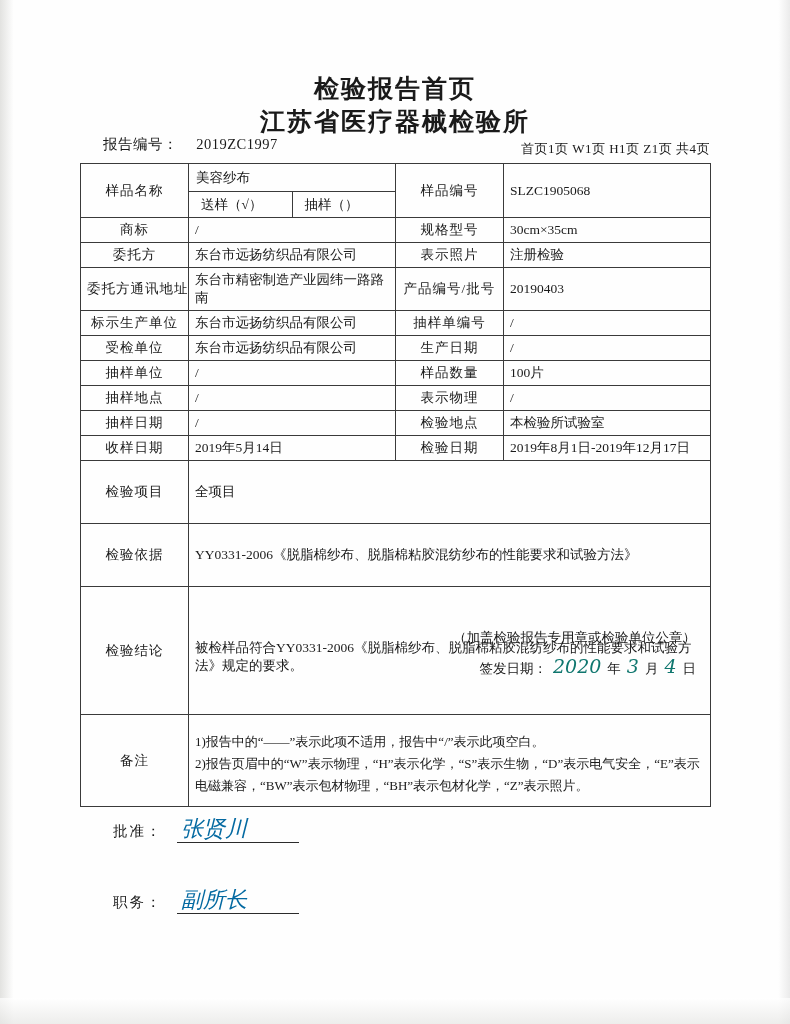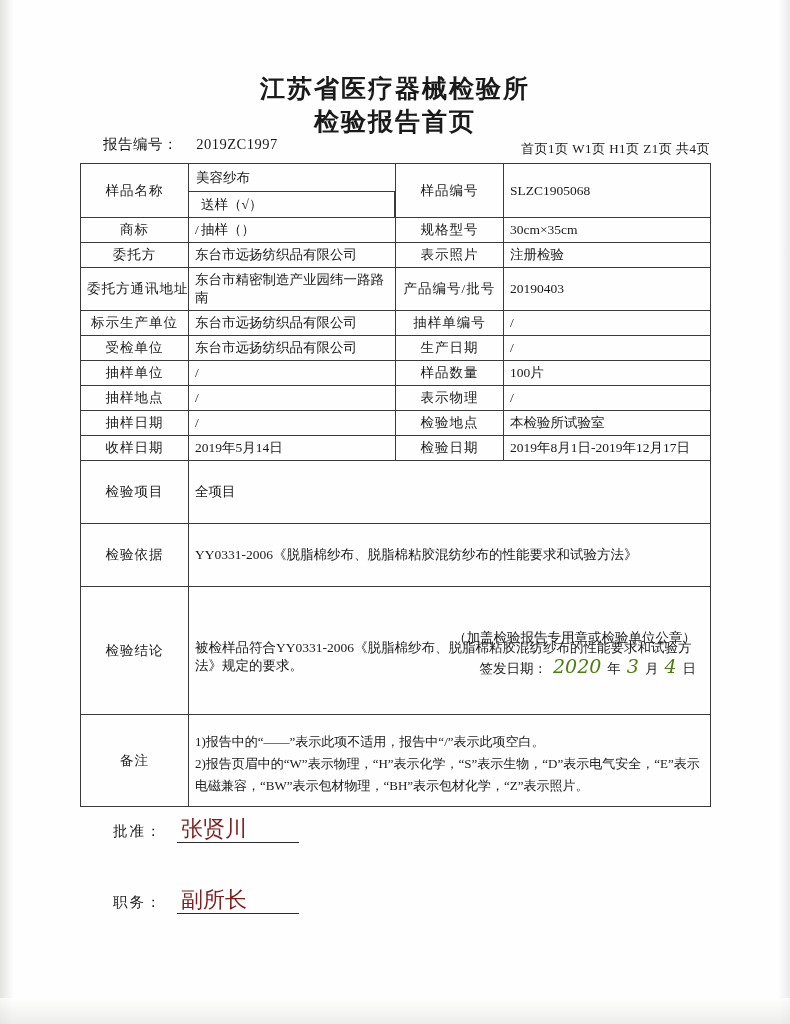--- a/index.html
+++ b/index.html
@@ -109,21 +109,20 @@
   .sample-name-top {
     border-bottom: 1px solid #3a3a3a;
     padding: 3px 7px;
     height: 21px;
     line-height: 21px;
     font-size: 13.5px;
   }
   .sample-name-bottom {
     display: flex;
     height: 25px;
-    flex-direction: column;
   }
   .sn-half {
     flex: 1;
     line-height: 25px;
     padding-left: 12px;
     font-size: 13.5px;
   }
   .sn-half.first { border-right: 1px solid #3a3a3a; }
 
   .tall-lbl { height: 56px; }
@@ -143,21 +142,21 @@
   }
   .sign-line {
     position: absolute;
     right: 14px;
     top: 70px;
     font-size: 13.5px;
     white-space: nowrap;
   }
   .sign-line .hw {
     font-family: "DejaVu Serif", serif;
-    color: #4d7c0f;
+    color: #0f766e;
     font-size: 19px;
     margin: 0 6px;
     font-style: italic;
   }
 
   .footer-block {
     position: absolute;
     left: 113px;
     top: 790px;
     font-size: 14.5px;
@@ -167,40 +166,41 @@
     align-items: baseline;
     margin-bottom: 18px;
   }
   .footer-row .f-lbl {
     width: 52px;
     letter-spacing: 2px;
     margin-top: 32px;
   }
   .footer-row .f-sig {
     margin-left: 12px;
-    color: #7f1d1d;
+    color: #0369a1;
     font-size: 22px;
     font-family: "DejaVu Serif", serif;
+    font-style: italic;
     border-bottom: 1px solid #2b2b2b;
     padding: 0 22px 1px 4px;
     min-width: 96px;
     line-height: 24px;
   }
 </style>
 </head>
 <body>
 
 <div class="page">
   <div class="scan-edge-left"></div>
   <div class="scan-edge-right"></div>
   <div class="scan-edge-bottom"></div>
 
   <div class="title-block">
+    <div class="title-line">检验报告首页</div>
     <div class="title-line">江苏省医疗器械检验所</div>
-    <div class="title-line">检验报告首页</div>
   </div>
 
   <div class="report-no">
     <span class="label">报告编号：</span>
     <span class="value">2019ZC1997</span>
   </div>
 
   <div class="page-counts">首页1页  W1页  H1页  Z1页  共4页</div>
 
   <table class="main">

